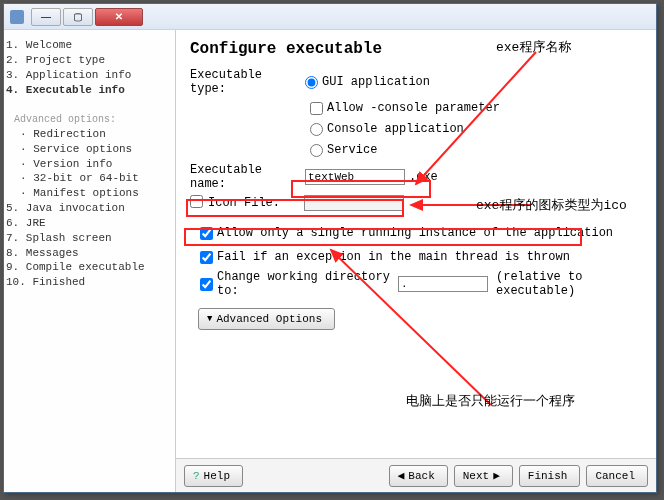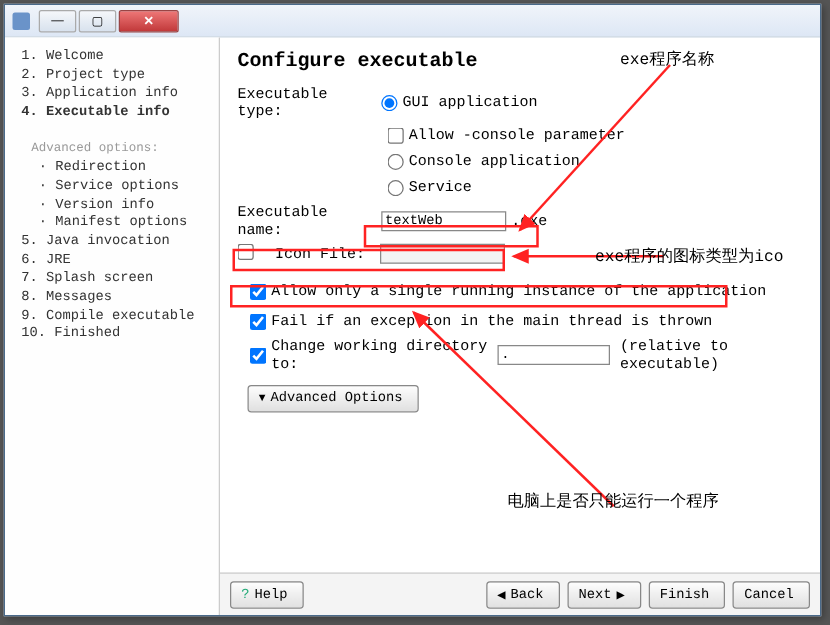--- a/index.html
+++ b/index.html
@@ -5,21 +5,21 @@
   * { box-sizing: border-box; margin: 0; padding: 0; }
   body { font-family: "Microsoft Sans Serif", Tahoma, sans-serif; font-size: 11px; background: #555; width: 664px; height: 500px; overflow: hidden; }
   .window { position: absolute; top: 3px; left: 3px; width: 654px; height: 490px; background: #fff; border: 1px solid #4a6a8a; box-shadow: 2px 2px 6px rgba(0,0,0,0.3); }
   .titlebar { height: 26px; background: linear-gradient(#f0f4fa,#dde7f5); display: flex; align-items: center; padding: 0 0 0 6px; border-bottom: 1px solid #c8d4e0; }
   .title-icon { width: 14px; height: 14px; background: #6a93c9; border-radius: 2px; margin-right: 5px; }
   .titlebar .title { font-size: 12px; color: #333; flex: 1; }
   .win-controls { display: flex; }
   .win-btn { width: 30px; height: 18px; margin-left: 2px; border: 1px solid #aaa; background: linear-gradient(#f5f7fa,#d8e2ee); border-radius: 2px; display: flex; align-items: center; justify-content: center; font-size: 10px; cursor: pointer; }
   .win-btn.close { width: 48px; background: linear-gradient(#e77,#c1393a); color: #fff; font-weight: bold; border-color:#944; }
   .body { display: flex; height: calc(100% - 26px); }
-  .sidebar { width: 172px; border-right: 1px solid #ccc; background: #fefefe; padding: 8px 11px; font-family: "Courier New", monospace; font-size: 11px; line-height: 1.35; }
+  .sidebar { width: 172px; border-right: 1px solid #ccc; background: #fefefe; padding: 8px 0; font-family: "Courier New", monospace; font-size: 11px; line-height: 1.35; }
   .nav-item { color: #333; padding-left: 2px; white-space: nowrap; }
   .nav-item.bold { font-weight: bold; }
   .nav-item.adv { color: #999; font-size:10px; padding-left:10px; margin-top:16px;}
   .nav-item.sub { padding-left: 16px; color:#333; }
   .main { flex: 1; position: relative; padding: 10px 10px 40px 14px; font-family: "Courier New", monospace; font-size: 12px; }
   .main h1 { font-size: 16px; font-weight: bold; margin-bottom: 10px; font-family: "Courier New", monospace; }
   .row { display: flex; align-items: center; margin-bottom: 3px; min-height: 18px; }
   .lbl { width: 115px; }
   .radio-row { padding-left: 120px; }
   .checkbox-row { padding-left: 10px; }
@@ -48,20 +48,21 @@
   <div class="body">
     <div class="sidebar" id="nav">
         <div class="nav-item">1. Welcome</div>
         <div class="nav-item">2. Project type</div>
         <div class="nav-item">3. Application info</div>
         <div class="nav-item bold">4. Executable info</div>
         <div class="nav-item adv">Advanced options:</div>
         <div class="nav-item sub">· Redirection</div>
         <div class="nav-item sub">· Service options</div>
         <div class="nav-item sub">· Version info</div>
+        <div class="nav-item sub">· 32-bit or 64-bit</div>
         <div class="nav-item sub">· Manifest options</div>
         <div class="nav-item">5. Java invocation</div>
         <div class="nav-item">6. JRE</div>
         <div class="nav-item">7. Splash screen</div>
         <div class="nav-item">8. Messages</div>
         <div class="nav-item">9. Compile executable</div>
         <div class="nav-item">10. Finished</div>
       </div>
     <div class="main">
       <h1>Configure executable</h1>
@@ -84,21 +85,21 @@
         <span style="margin-left:4px;">Service</span>
       </div>
 
       <div class="row" style="margin-top:4px;">
         <span class="lbl">Executable name:</span>
         <input type="text" class="small" style="width: 100px;" value="textWeb">
         <span class="ext">.exe</span>
       </div>
       <div class="row">
         <span style="width:18px;"><input type="checkbox" style=""></span>
-        <span style="width:96px;text-align:center;">Icon File:</span>
+        <span style="width:96px;">Icon File:</span>
         <input type="text" class="small" style="width: 100px; background: rgb(243, 243, 243);" disabled="" value="">
       </div>
 
       <div class="row checkbox-row" style="margin-top:12px;">
         <input type="checkbox" checked="" style="">
         <span style="margin-left:4px;">Allow only a single running instance of the application</span>
       </div>
       <div class="row checkbox-row" style="margin-top:6px;">
         <input type="checkbox" checked="" style="">
         <span style="margin-left:4px;">Fail if an exception in the main thread is thrown</span>

